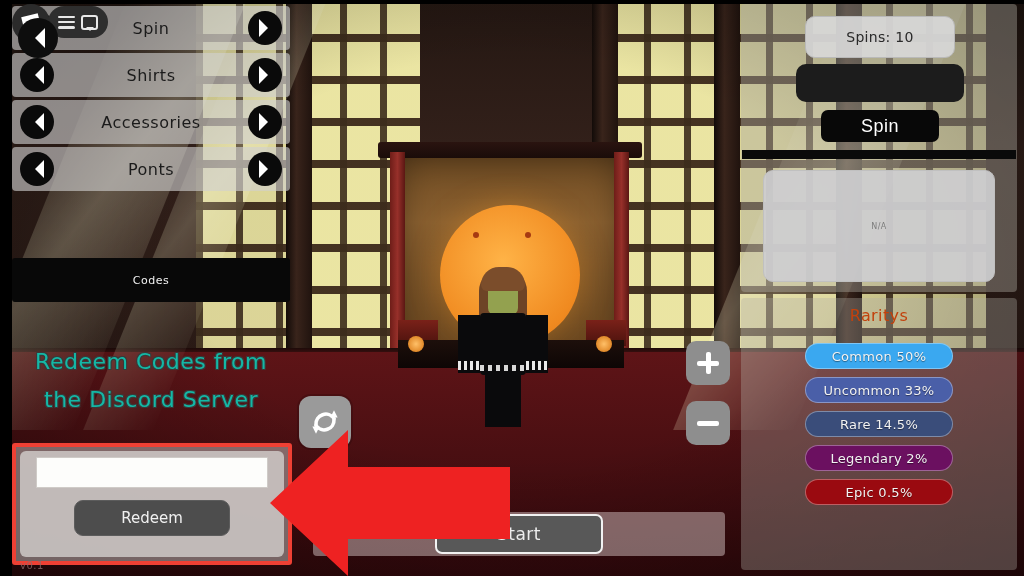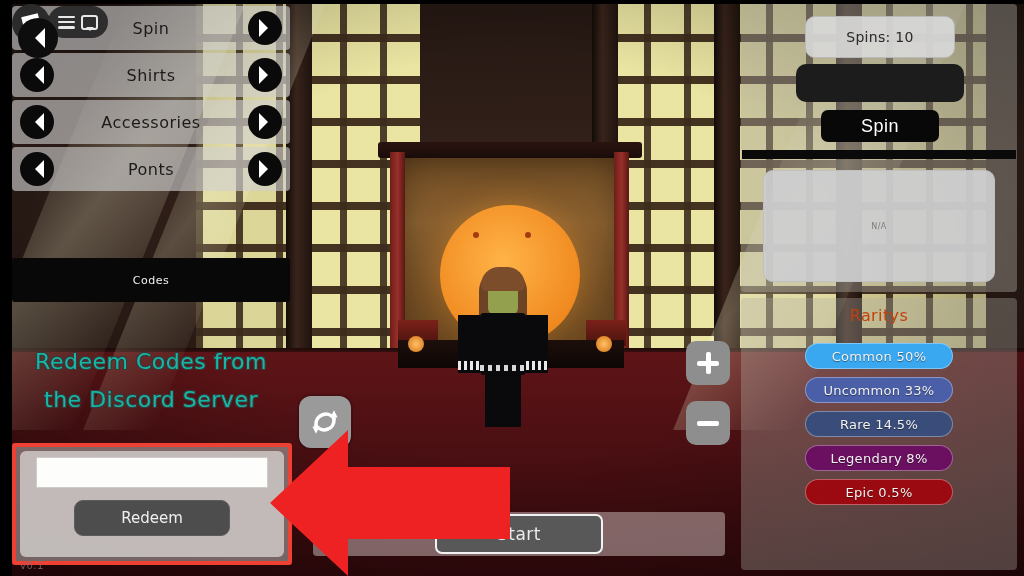--- a/index.html
+++ b/index.html
@@ -489,21 +489,21 @@
       <span>N/A</span>
     </div>
   </div>
 
   <div class="rarity-panel">
     <div class="rarity-title">Raritys</div>
     <div class="rarity-list">
       <div class="rarity-item" style="background: rgb(58, 168, 240);">Common 50%</div>
       <div class="rarity-item" style="background: rgb(74, 95, 168);">Uncommon 33%</div>
       <div class="rarity-item" style="background: rgb(58, 77, 122);">Rare 14.5%</div>
-      <div class="rarity-item" style="background: rgb(107, 16, 96);">Legendary 8%</div>
+      <div class="rarity-item" style="background: rgb(107, 16, 96);">Legendary 2%</div>
       <div class="rarity-item" style="background: rgb(154, 10, 16);">Epic 0.5%</div>
     </div>
   </div>
 
   <svg class="annot-arrow" width="240" height="146" viewBox="0 0 240 146">
     <polygon points="0,73 78,0 78,37 240,37 240,109 78,109 78,146" fill="#ee2222"></polygon>
   </svg>
 
   <div class="bezel-l"></div>
   <div class="bezel-t"></div>

